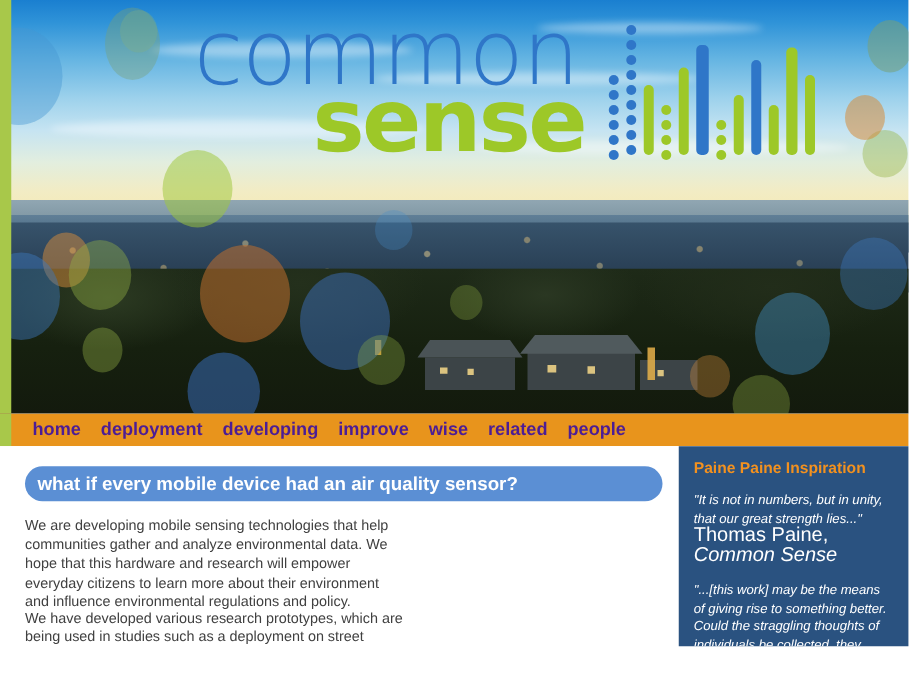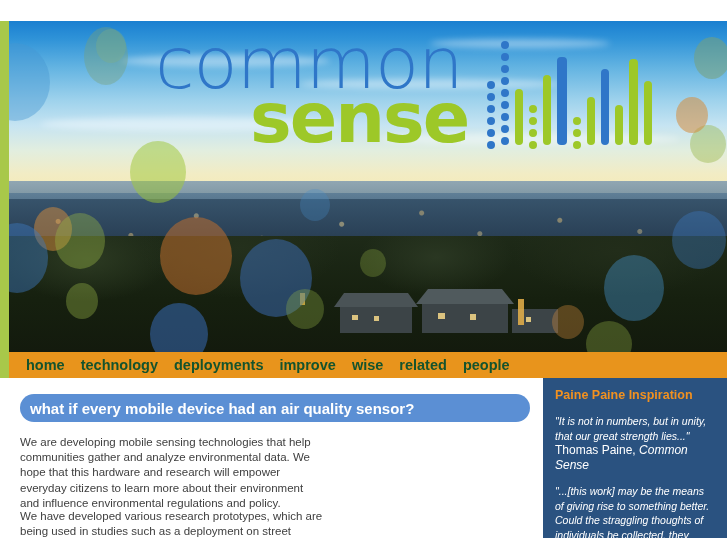--- a/index.html
+++ b/index.html
@@ -13,21 +13,20 @@
     overflow: hidden;
     font-family: "Liberation Sans", sans-serif;
   }
 
   #page {
     position: relative;
     width: 727px;
     height: 517px;
     overflow: hidden;
     background: #ffffff;
-    margin-top: 21px;
   }
 
   
   #hero {
     position: absolute;
     left: 0; top: 0;
     width: 727px;
     height: 331px;
     overflow: hidden;
   }
@@ -200,21 +199,21 @@
   }
   #nav ul {
     list-style: none;
     margin: 0;
     padding: 0 0 0 9px;
     display: flex;
     align-items: center;
   }
   #nav li a {
     display: block;
-    color: #14532d;
+    color: #4c1d95;
     font-size: 14.5px;
     font-weight: bold;
     text-decoration: none;
     padding: 0 8px;
     font-family: "Liberation Sans", sans-serif;
     white-space: nowrap;
   }
 
   
   #content {
@@ -283,21 +282,21 @@
   .quote {
     color: #ffffff;
     font-size: 10.5px;
     line-height: 14.5px;
     margin: 0 0 12px 0;
     font-family: "Liberation Sans", sans-serif;
   }
   .quote .it { font-style: italic; }
   .attrib {
     color: #ffffff;
-    font-size: 12px;
+    font-size: 16px;
     line-height: 14.5px;
     font-style: normal;
   }
   .attrib .work { font-style: italic; }
 </style>
 </head>
 <body>
 
 <div id="page">
 
@@ -404,24 +403,24 @@
     <div class="leftstrip"></div>
   </div>
 
   <nav id="nav">
     <div class="navstrip"></div>
     <ul>
       <li>
           <a href="#">home</a>
         </li>
       <li>
-          <a href="#">technology</a>
-        </li>
-      <li>
-          <a href="#">deployments</a>
+          <a href="#">deployment</a>
+        </li>
+      <li>
+          <a href="#">developing</a>
         </li>
       <li>
           <a href="#">improve</a>
         </li>
       <li>
           <a href="#">wise</a>
         </li>
       <li>
           <a href="#">related</a>
         </li>

